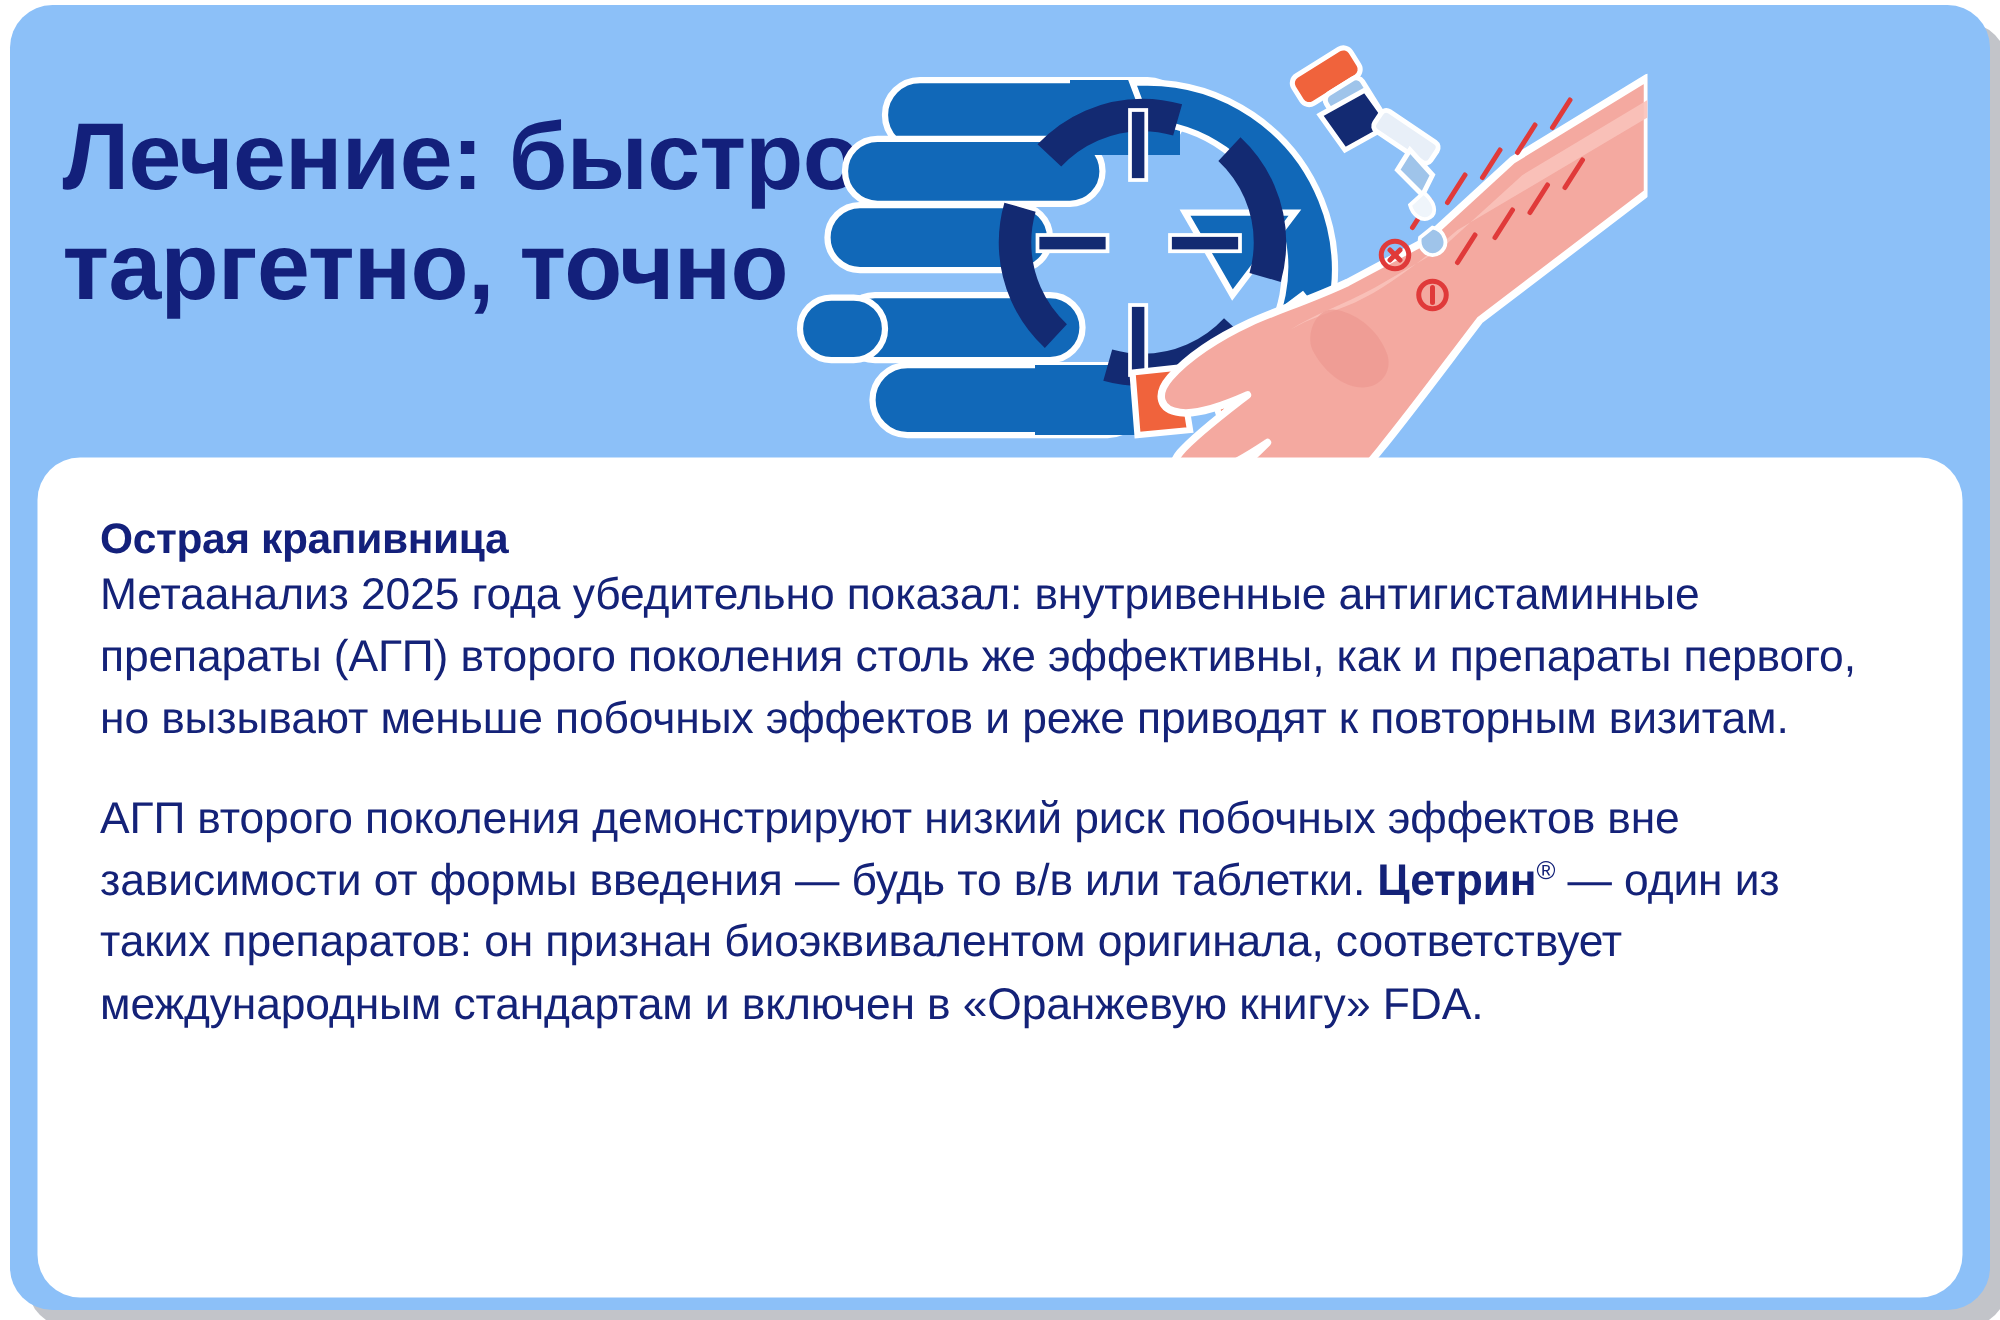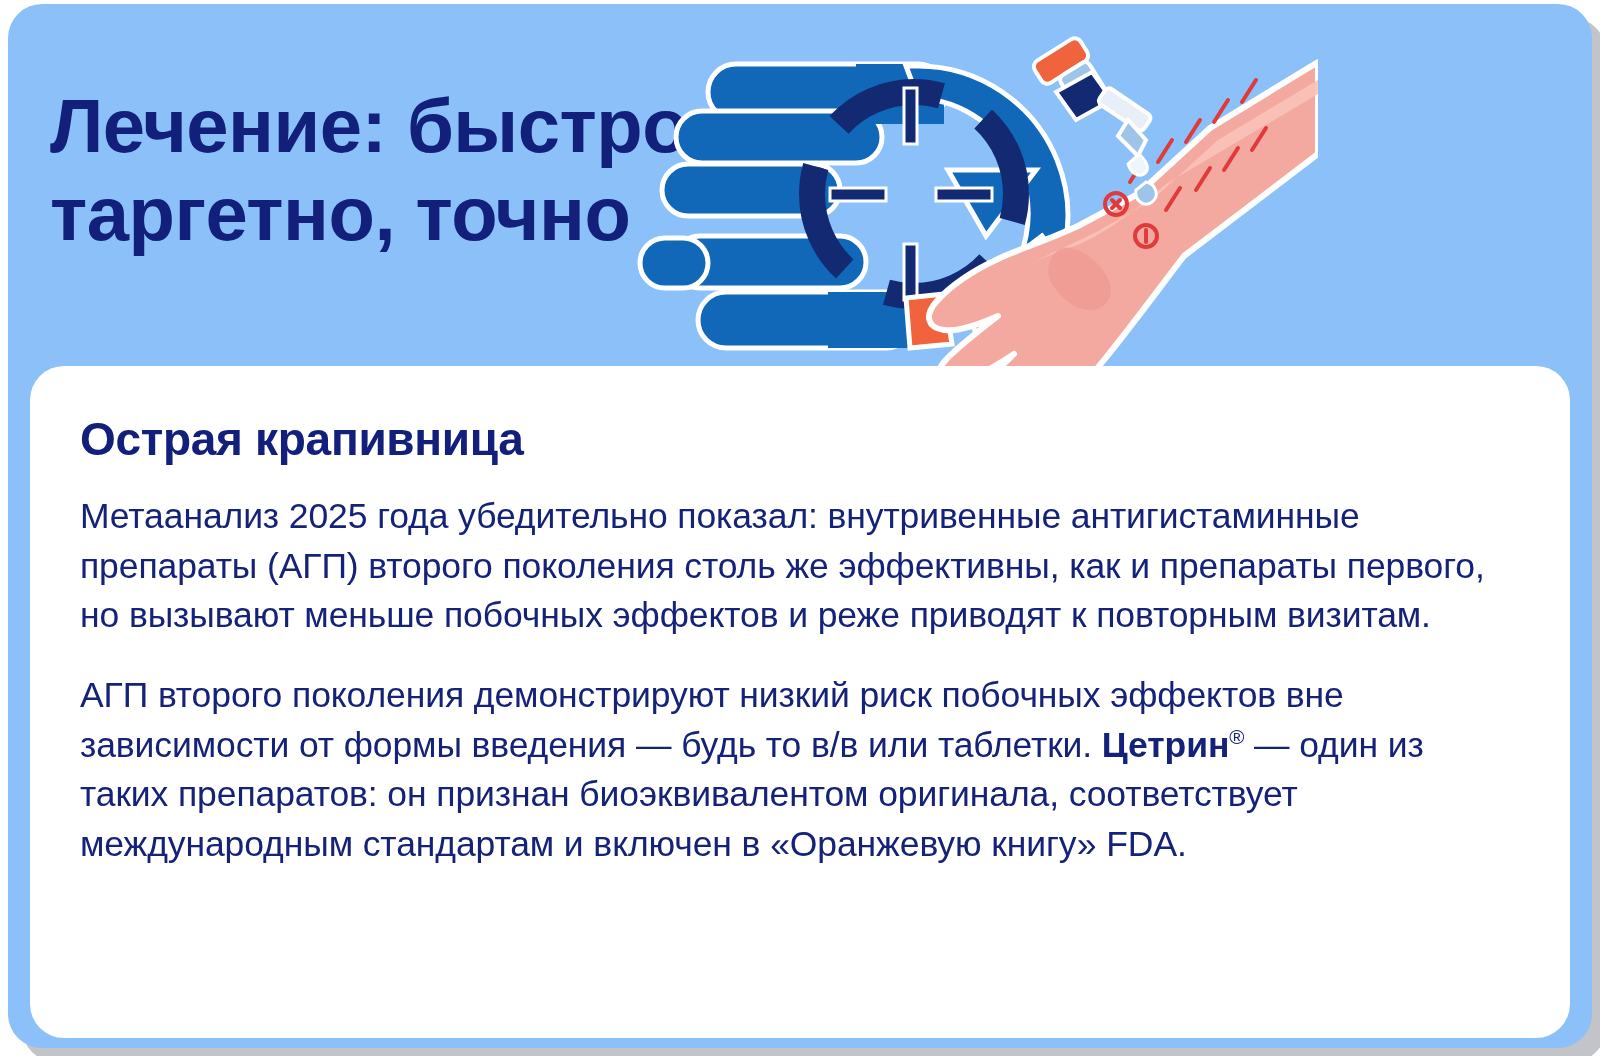--- a/index.html
+++ b/index.html
@@ -61,24 +61,23 @@
     top: 362px;
     width: 1540px;
     height: 672px;
     background: #FFFFFF;
     border-radius: 34px;
     padding: 46px 56px 34px 50px;
   }
 
   #content-heading {
     color: #13207B;
-    font-size: 46px;
+    font-size: 34px;
     font-weight: bold;
     letter-spacing: -0.3px;
-    margin-bottom: 26px;
   }
 
   .body-paragraph {
     color: #142278;
     font-size: 35.5px;
     line-height: 1.40;
     letter-spacing: -0.1px;
     margin-bottom: 30px;
   }
   .body-paragraph:last-child { margin-bottom: 0; }

